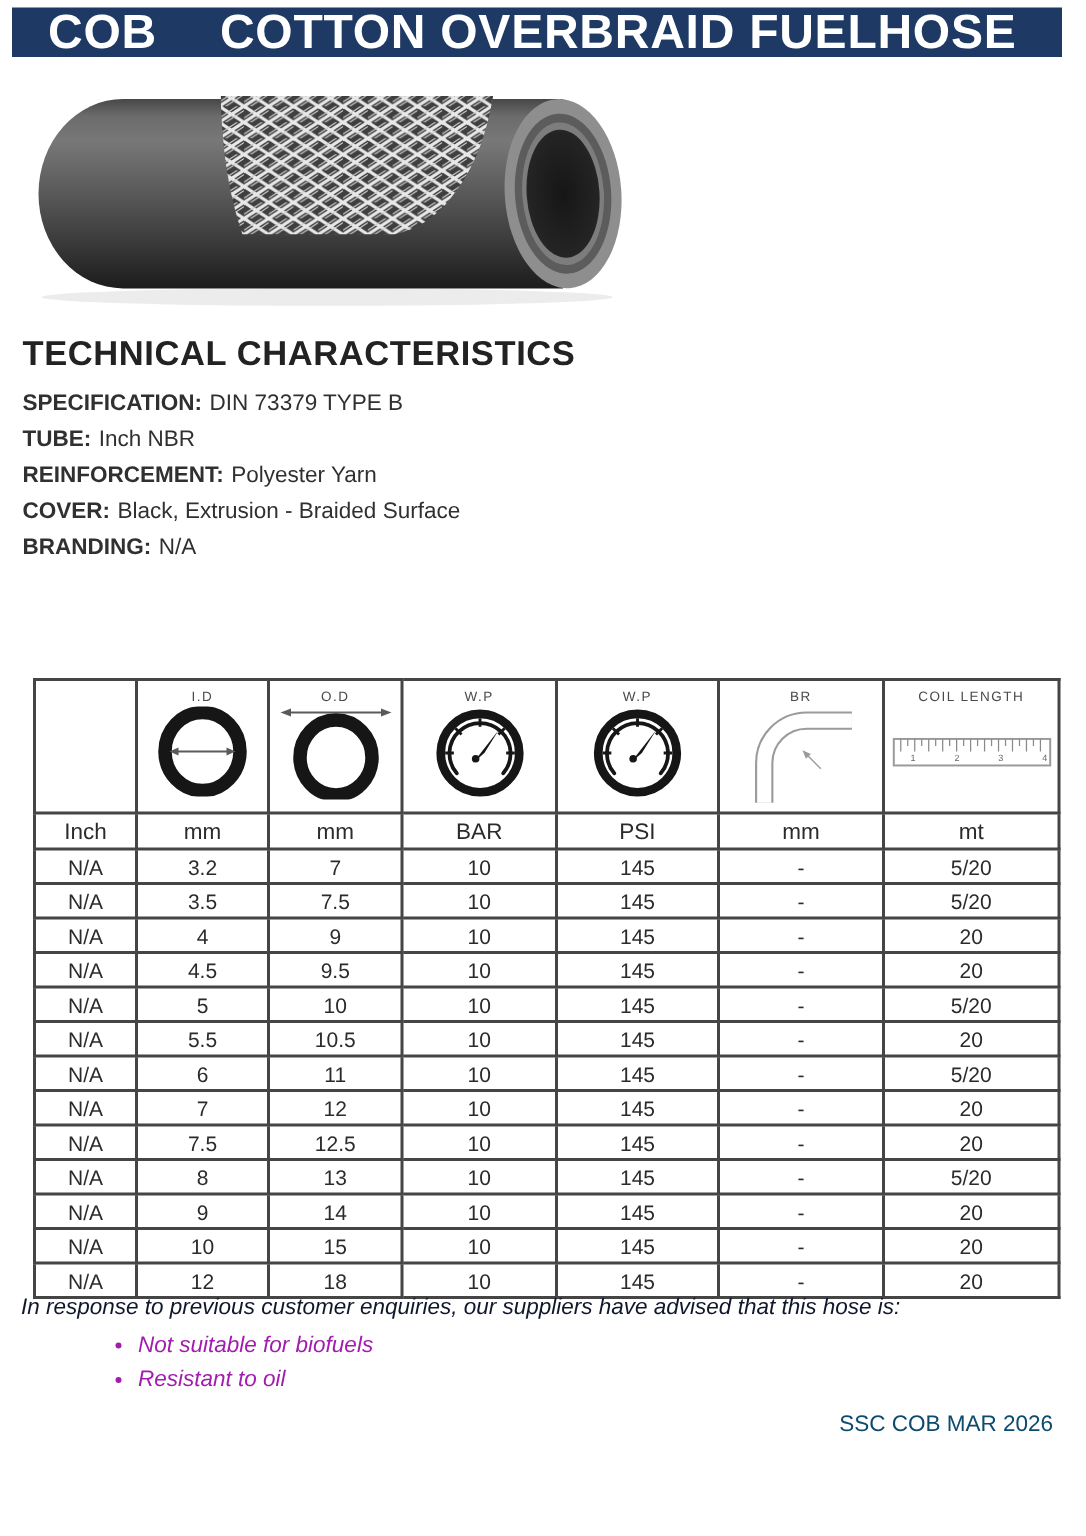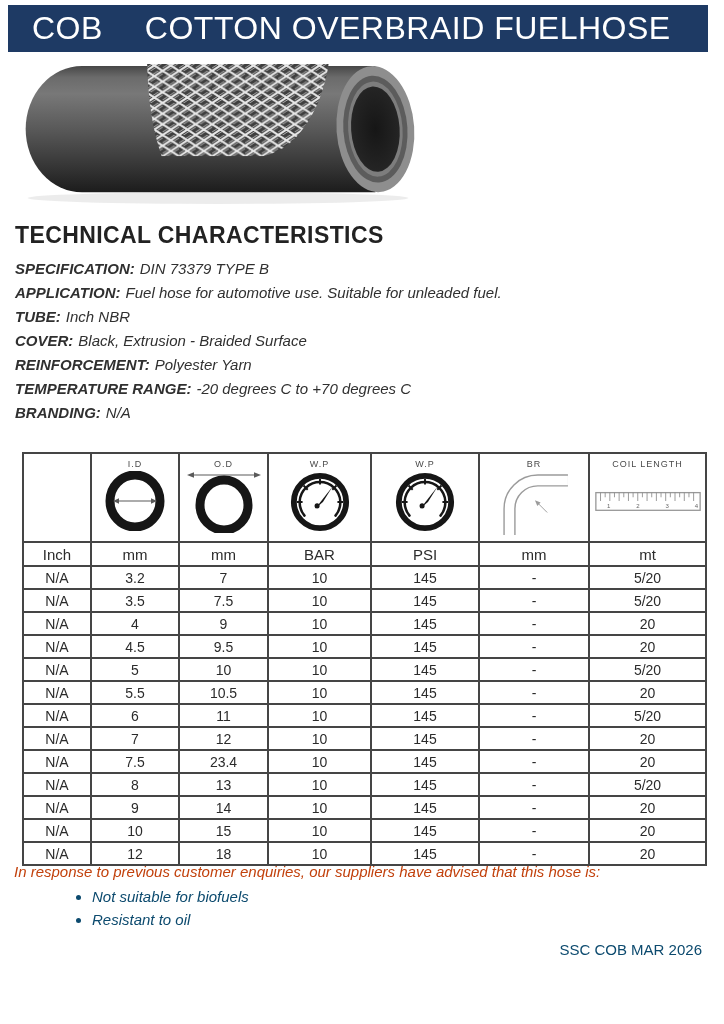--- a/index.html
+++ b/index.html
@@ -1,50 +1,50 @@
 <!DOCTYPE html>
 <html><head>
 <meta charset="utf-8">
 <style>
   html,body{margin:0;padding:0;background:#fff;}
   .page{position:relative;width:724px;height:1024px;background:#ffffff;
         font-family:"Liberation Sans", sans-serif;color:#2e2e2e;overflow:hidden;}
 
   
-  .header-bar{position:absolute;left:8px;top:5px;width:700px;height:47px;
+  .header-bar{position:absolute;left:8px;top:5px;width:700px;height:33px;
               background:#1e3a64;display:flex;align-items:center;
-              color:#ffffff;font-weight:normal;font-size:32px;letter-spacing:.5px;}
+              color:#ffffff;font-weight:bold;font-size:32px;letter-spacing:.5px;}
   .header-code{margin-left:24px;}
   .header-title{margin-left:42px;white-space:nowrap;}
 
   
   .hose{position:absolute;left:14px;top:58px;}
 
   
   .section-title{position:absolute;left:15px;top:222px;font-size:23px;font-weight:bold;
                  color:#222;letter-spacing:.4px;text-align:right;}
   .specs{position:absolute;left:15px;top:261px;width:690px;}
-  .spec{margin:0 0 7.5px 0;font-size:15px;line-height:16.5px;font-style:italic;color:#303030;}
+  .spec{margin:0 0 7.5px 0;font-size:15px;line-height:16.5px;color:#303030;}
   .spec b{font-weight:bold;margin-right:5px;}
 
   
   .table-wrap{position:absolute;left:22px;top:452px;width:683px;}
   table{border-collapse:collapse;width:683px;table-layout:fixed;}
   td,th{border:2px solid #454545;text-align:center;vertical-align:middle;
         font-weight:normal;color:#2b2b2b;padding:0;}
   tr.icon-row th{height:82px;vertical-align:top;padding-top:5px;}
   tr.colhead-row th{height:22px;font-size:15px;}
   tr.data-row td{height:21px;font-size:14px;}
   .icon-cell-inner{display:flex;flex-direction:column;align-items:center;gap:2px;}
   .icon-label{font-size:9px;color:#4a4a4a;letter-spacing:1px;}
 
   
-  .note{position:absolute;left:14px;top:863px;font-size:15px;font-style:italic;color:#c2410c;}
+  .note{position:absolute;left:14px;top:863px;font-size:15px;font-style:italic;color:#0f172a;}
   .bullets{position:absolute;left:78px;top:888px;margin:0;padding-left:14px;}
-  .bullets li{font-size:15px;font-style:italic;margin-bottom:6px;color:#0c4a6e;}
+  .bullets li{font-size:15px;font-style:italic;margin-bottom:6px;color:#a21caf;}
   .doc-ref{position:absolute;right:22px;top:941px;font-size:15px;color:#0c4a6e;}
 </style>
 </head>
 <body>
 
 <div class="page">
 
   <div class="header-bar">
     <span class="header-code">COB</span>
     <span class="header-title">COTTON OVERBRAID FUELHOSE</span>
@@ -88,25 +88,23 @@
       <ellipse cx="372" cy="71" rx="33" ry="55" fill="#5c5c5c"></ellipse>
       <ellipse cx="372" cy="71" rx="28" ry="49" fill="#7d7d7d"></ellipse>
       <ellipse cx="372" cy="71" rx="25" ry="44" fill="url(#holeGrad)"></ellipse>
     </g>
   </svg>
 
   <div class="section-title">TECHNICAL CHARACTERISTICS</div>
 
   <div class="specs">
     <p class="spec"><b>SPECIFICATION:</b><span>DIN 73379 TYPE B</span></p>
-    <p class="spec"><b>APPLICATION:</b><span>Fuel hose for automotive use. Suitable for unleaded fuel.</span></p>
     <p class="spec"><b>TUBE:</b><span>Inch NBR</span></p>
+    <p class="spec"><b>REINFORCEMENT:</b><span>Polyester Yarn</span></p>
     <p class="spec"><b>COVER:</b><span>Black, Extrusion - Braided Surface</span></p>
-    <p class="spec"><b>REINFORCEMENT:</b><span>Polyester Yarn</span></p>
-    <p class="spec"><b>TEMPERATURE RANGE:</b><span>-20 degrees C to +70 degrees C</span></p>
     <p class="spec"><b>BRANDING:</b><span>N/A</span></p>
   </div>
 
   <div class="table-wrap">
     <table>
       <colgroup>
         <col style="width:68px">
           <col style="width:88px">
           <col style="width:89px">
         <col style="width:103px">
@@ -262,21 +260,21 @@
             <td>7</td>
             <td>12</td>
             <td>10</td>
             <td>145</td>
             <td>-</td>
             <td>20</td>
           </tr>
       <tr class="data-row">
             <td>N/A</td>
             <td>7.5</td>
-            <td>23.4</td>
+            <td>12.5</td>
             <td>10</td>
             <td>145</td>
             <td>-</td>
             <td>20</td>
           </tr>
       <tr class="data-row">
             <td>N/A</td>
             <td>8</td>
             <td>13</td>
             <td>10</td>

